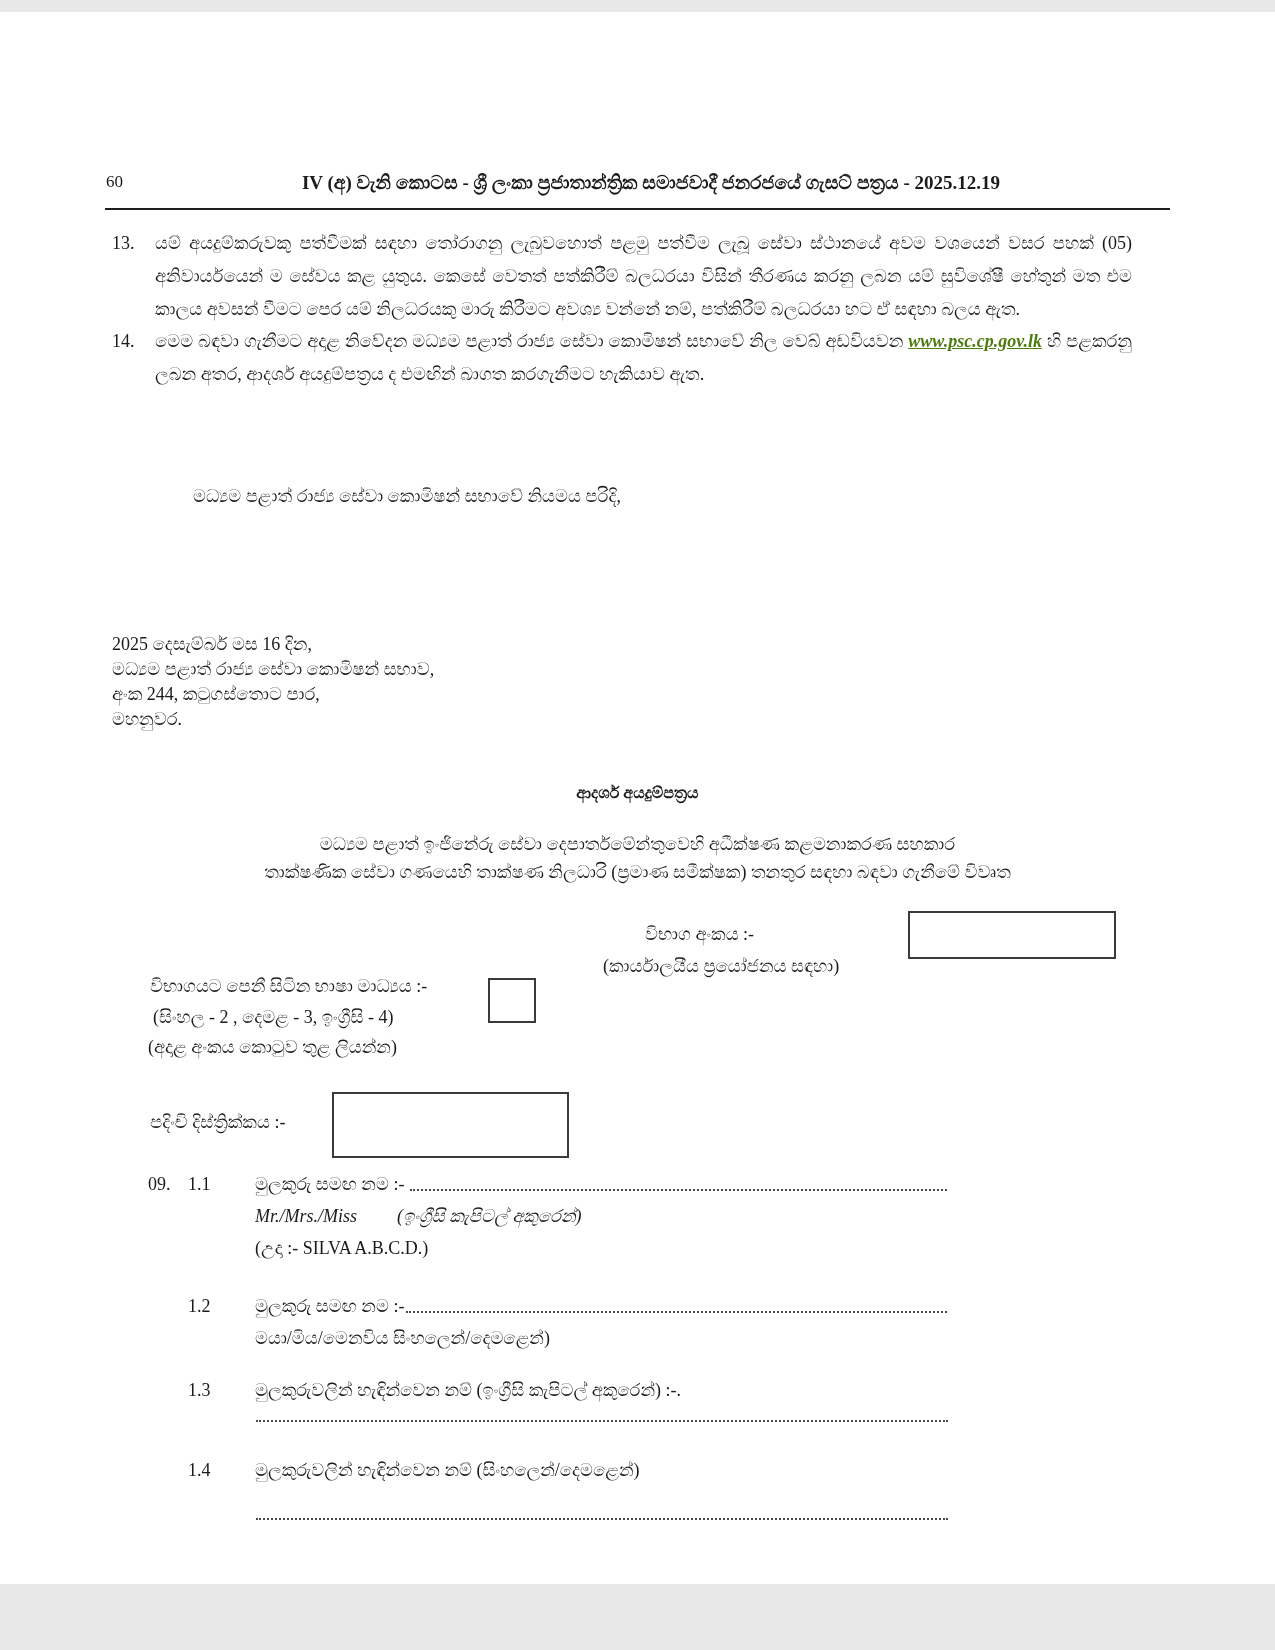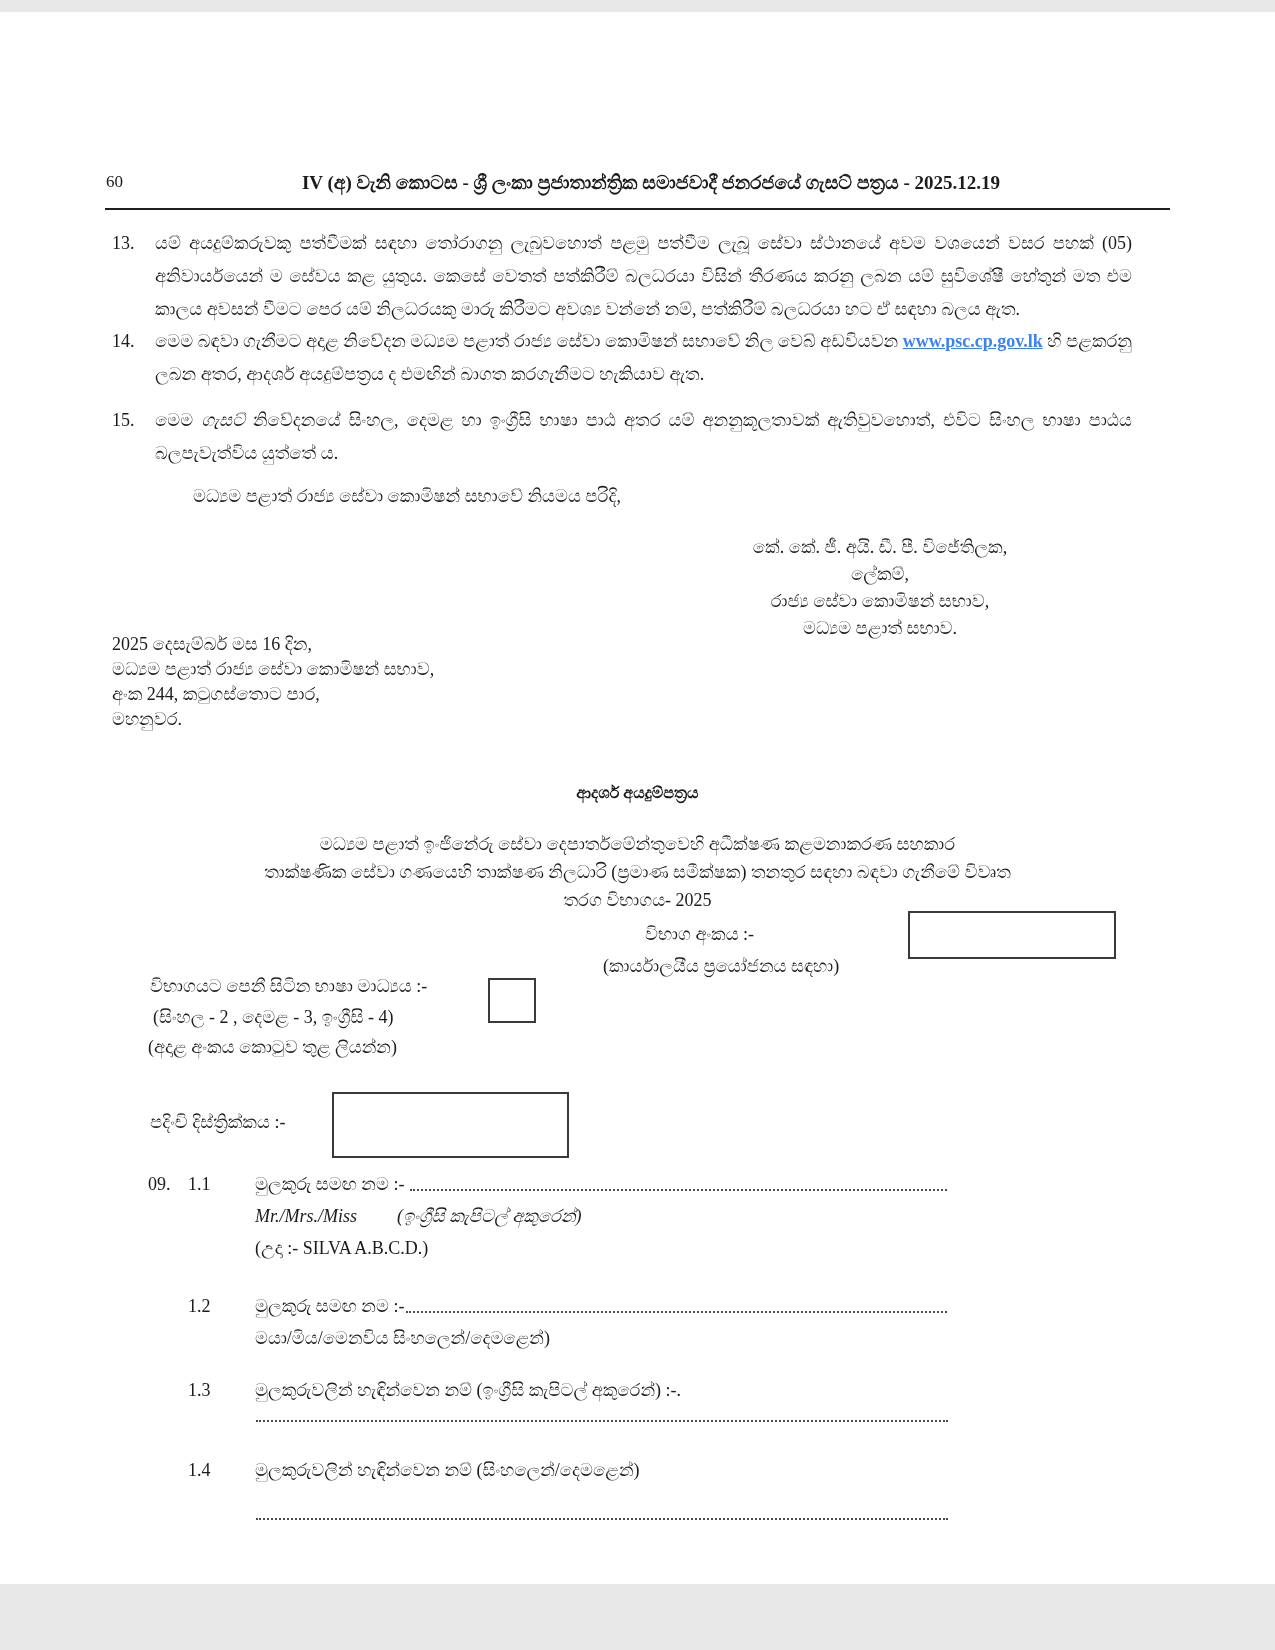--- a/index.html
+++ b/index.html
@@ -28,21 +28,22 @@
     text-align:justify;
     padding-left:43px;
   }
   .notice .num {
     position:absolute; left:0; top:0;
     width:38px; text-align:left;
   }
   .gazette-link {
     font-weight:bold;
     text-decoration:underline;
-    color:#3b82f6;
+    color:#4d7c0f;
+    font-style:italic;
   }
   .sig-block { width:380px; text-align:center; line-height:27px; }
   .date-block { line-height:25px; }
   .fieldbox {
     position:absolute;
     border:2px solid #3a3a3a;
     background:#fff;
   }
   .fill-row { display:flex; align-items:flex-end; }
   .fill-row .lbl { white-space:nowrap; }
@@ -71,47 +72,36 @@
   <div class="abs notice" style="left:112px; top:215px;">
     <span class="num">13.</span>
     <span>යම් අයදුම්කරුවකු පත්වීමක් සඳහා තෝරාගනු ලැබුවහොත් පළමු පත්වීම ලැබූ සේවා ස්ථානයේ අවම වශයෙන් වසර පහක් (05) අනිවාර්යයෙන් ම සේවය කළ යුතුය. කෙසේ වෙතත් පත්කිරීම් බලධරයා විසින් තීරණය කරනු ලබන යම් සුවිශේෂී හේතුන් මත එම කාලය  අවසන් වීමට පෙර යම් නිලධරයකු මාරු කිරීමට අවශ්‍ය වන්නේ නම්, පත්කිරීම් බලධරයා හට ඒ සඳහා බලය ඇත.</span>
   </div>
 
   <div class="abs notice" style="left:112px; top:313px;">
     <span class="num">14.</span>
     <span>මෙම බඳවා ගැනීමට අදාළ නිවේදන මධ්‍යම පළාත් රාජ්‍ය සේවා කොමිෂන් සභාවේ නිල වෙබ් අඩවියවන </span><a href="#" class="gazette-link latin">www.psc.cp.gov.lk</a><span> හි පළකරනු ලබන අතර, ආදර්ශ අයදුම්පත්‍රය ද එමඟින් බාගත කරගැනීමට හැකියාව ඇත.</span>
   </div>
 
-  <div class="abs notice" style="left:112px; top:392px;">
-    <span class="num">15.</span>
-    <span>මෙම </span><span class="it">ගැසට්</span><span> නිවේදනයේ සිංහල, දෙමළ හා ඉංග්‍රීසි භාෂා පාඨ අතර යම් අනනුකූලතාවක් ඇතිවුවහොත්, එවිට සිංහල භාෂා පාඨය බලපැවැත්විය යුත්තේ ය.</span>
-  </div>
 
   <div class="abs" style="left:193px; top:474px;">මධ්‍යම පළාත් රාජ්‍ය සේවා කොමිෂන් සභාවේ නියමය පරිදි,</div>
 
-  <div class="abs sig-block" style="left:690px; top:522px;">
-    <div>කේ. කේ. ජී. අයි. ඩී. පී. විජේතිලක,</div>
-    <div>ලේකම්,</div>
-    <div>රාජ්‍ය සේවා කොමිෂන් සභාව,</div>
-    <div>මධ්‍යම පළාත් සභාව.</div>
-  </div>
 
   <div class="abs date-block" style="left:112px; top:620px;">
     <div>2025 දෙසැම්බර් මස 16 දින,</div>
     <div>මධ්‍යම පළාත් රාජ්‍ය සේවා කොමිෂන් සභාව,</div>
     <div>අංක 244, කටුගස්තොට පාර,</div>
     <div>මහනුවර.</div>
   </div>
 
   <div class="abs center bold" style="top:772px; font-size:16px;">ආදර්ශ අයදුම්පත්‍රය</div>
 
   <div class="abs center" style="top:818px; line-height:28px;">
     <div>මධ්‍යම පළාත් ඉංජිනේරු සේවා දෙපාර්තමේන්තුවෙහි අධීක්ෂණ කළමනාකරණ සහකාර</div>
     <div>තාක්ෂණික සේවා ගණයෙහි තාක්ෂණ නිලධාරි (ප්‍රමාණ සමීක්ෂක) තනතුර සඳහා බඳවා ගැනීමේ විවෘත</div>
-    <div>තරග විභාගය- 2025</div>
   </div>
 
   <div class="abs" style="left:645px; top:912px;">විභාග අංකය  :-</div>
   <div class="fieldbox" style="left:908px; top:899px; width:208px; height:48px;"></div>
   <div class="abs" style="left:603px; top:944px;">(කාර්යාලයීය ප්‍රයෝජනය සඳහා)</div>
 
   <div class="abs" style="left:150px; top:964px;">විභාගයට පෙනී සිටින භාෂා මාධ්‍යය :-</div>
   <div class="fieldbox" style="left:488px; top:966px; width:48px; height:45px;"></div>
   <div class="abs" style="left:153px; top:995px;">(සිංහල - 2 , දෙමළ - 3, ඉංග්‍රීසි - 4)</div>
   <div class="abs" style="left:148px; top:1025px;">(අදාළ අංකය කොටුව තුළ ලියන්න)</div>

